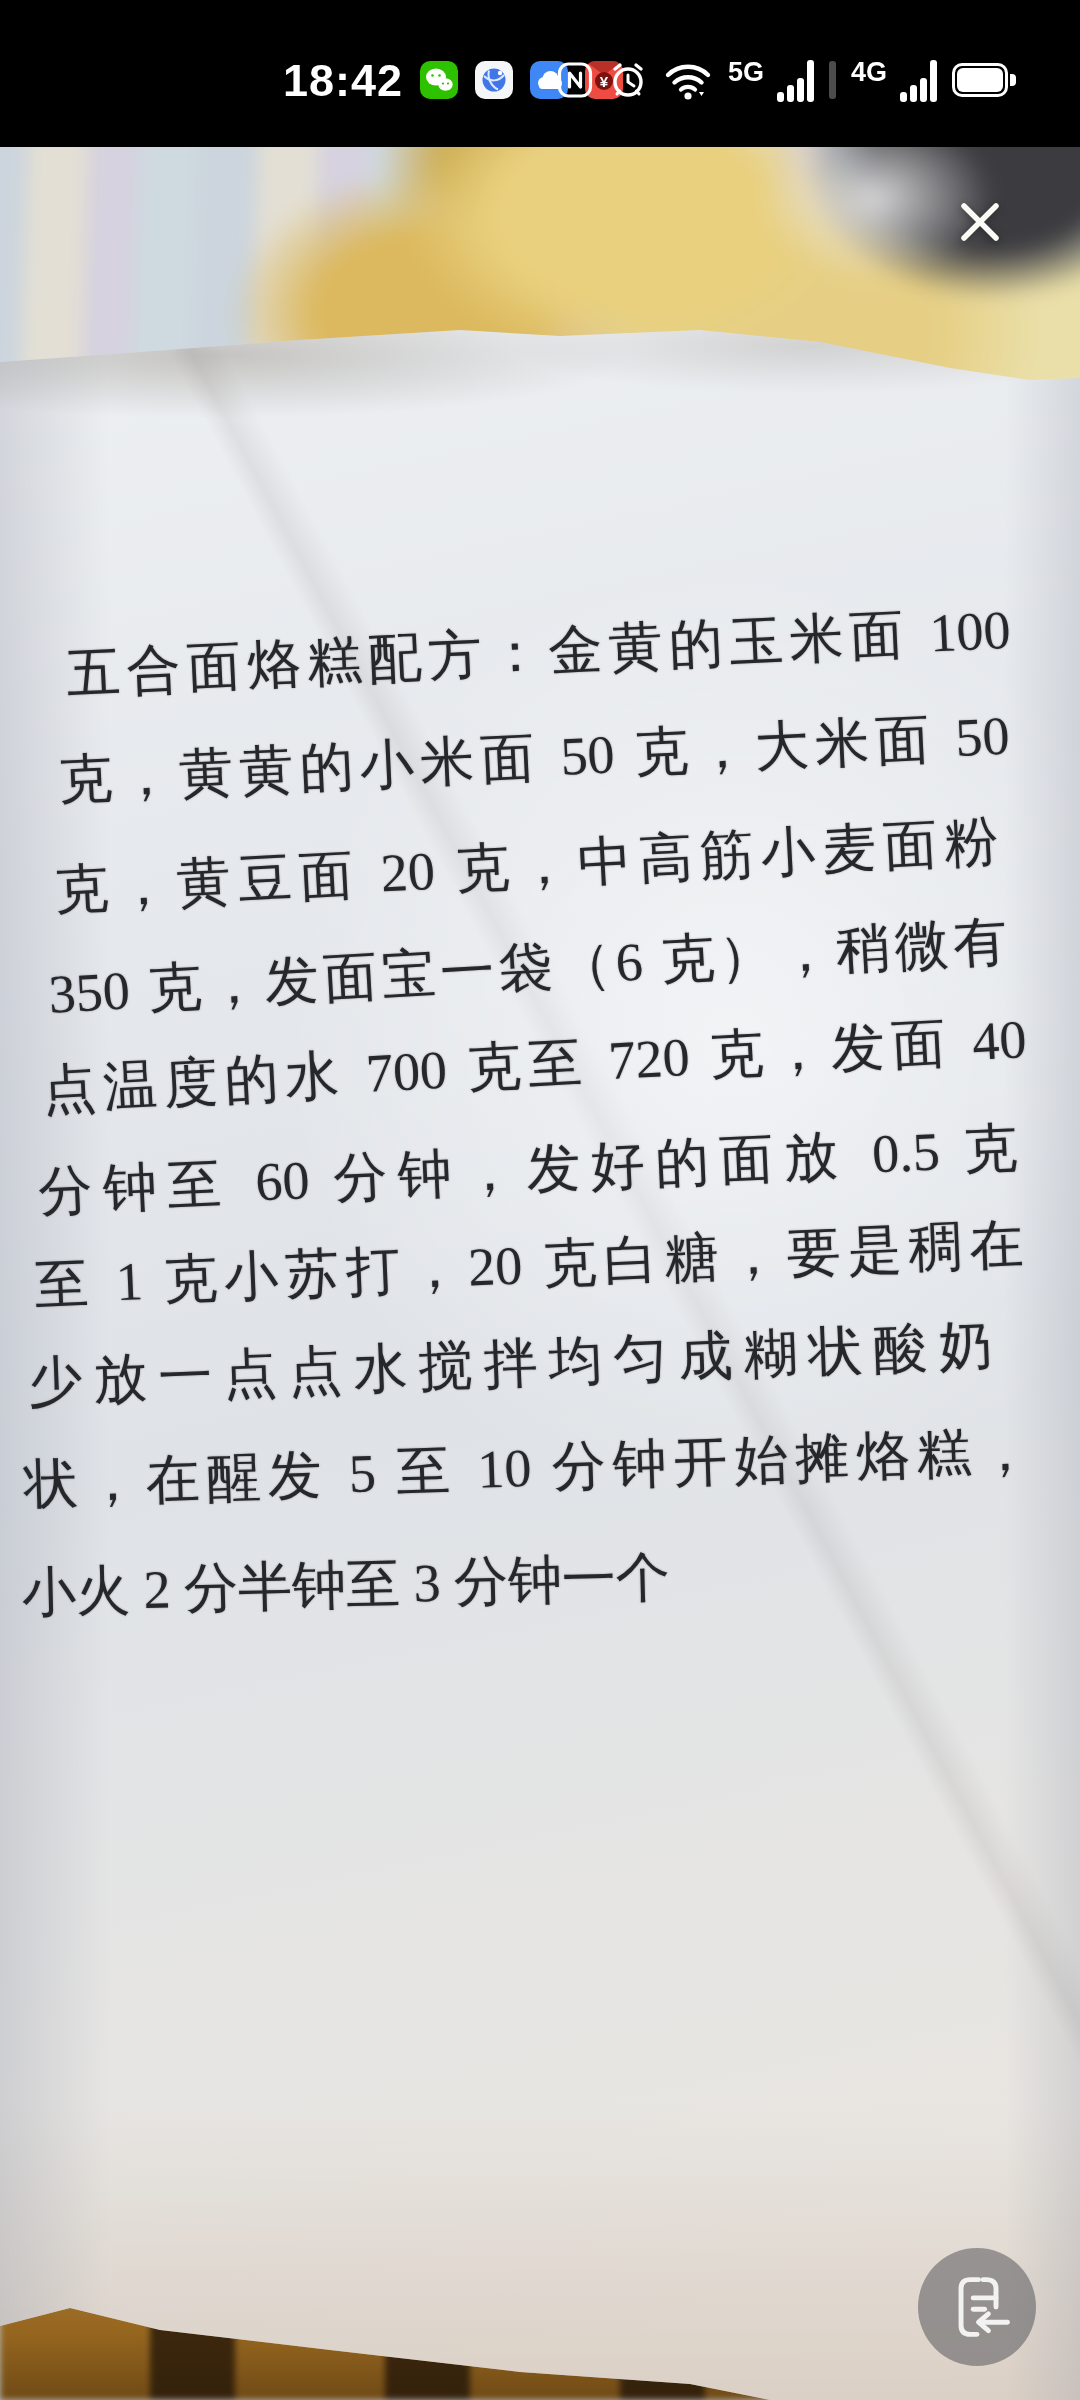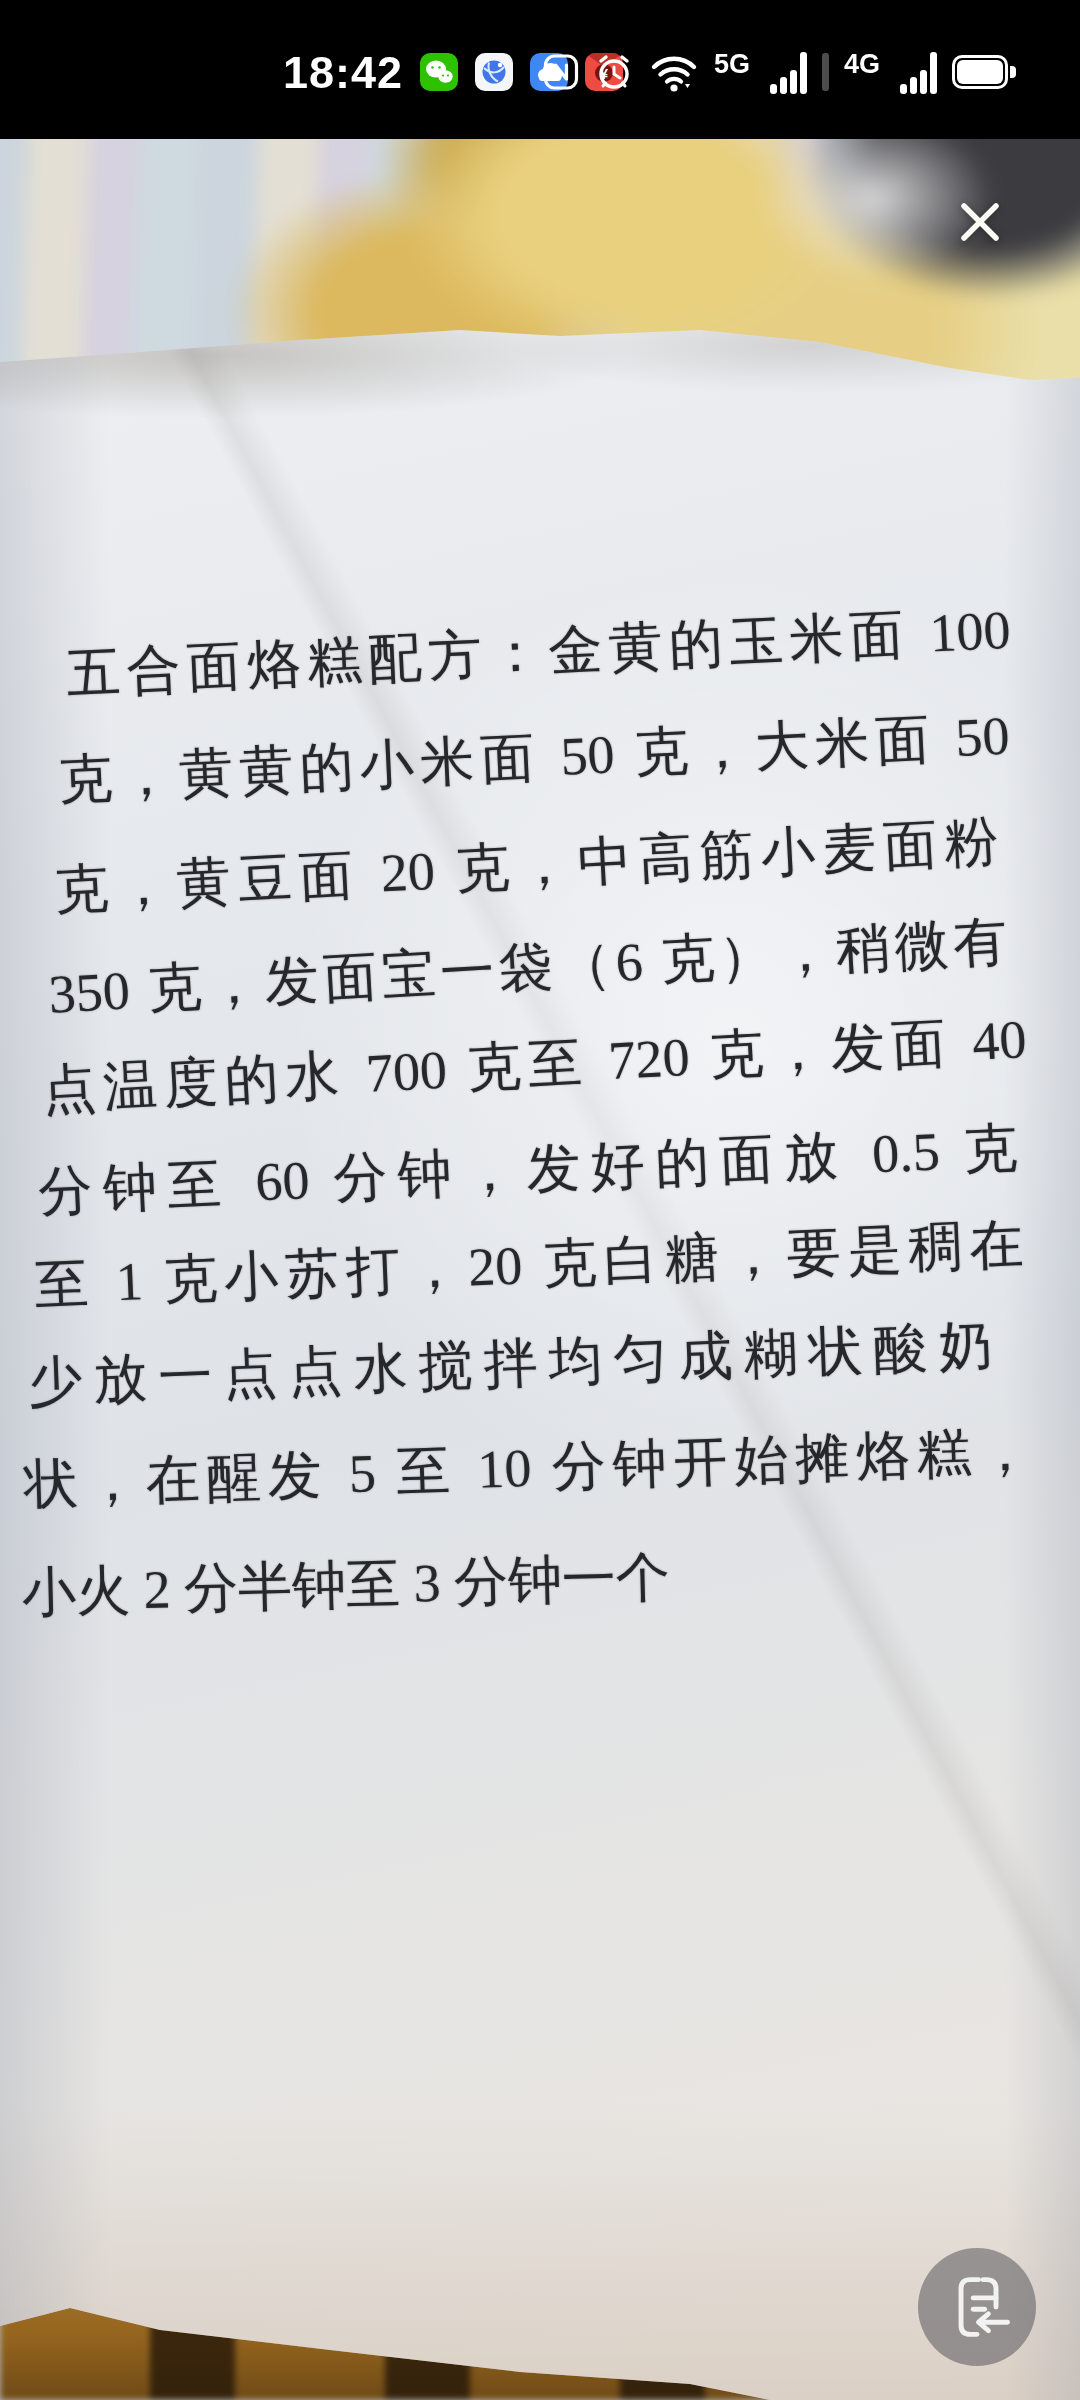--- a/index.html
+++ b/index.html
@@ -1,31 +1,31 @@
 <!DOCTYPE html>
 <html><head>
 <meta charset="utf-8">
 <style>
   html,body{margin:0;padding:0;background:#000;}
   body{width:1080px;height:2400px;position:relative;overflow:hidden;
        font-family:"Liberation Sans","DejaVu Sans",sans-serif;}
 
   
-  .statusbar{position:absolute;left:0;top:6px;width:1080px;height:133px;background:#000;z-index:50;}
+  .statusbar{position:absolute;left:0;top:14px;width:1080px;height:133px;background:#000;z-index:50;}
   .sb-left{position:absolute;left:283px;top:30px;height:72px;display:flex;align-items:center;gap:17px;}
   .sb-right{position:absolute;right:64px;top:30px;height:72px;display:flex;align-items:center;gap:15px;}
   .sb-time{color:#fff;font-size:45px;font-weight:600;letter-spacing:1px;line-height:1;}
   .chip{width:38px;height:38px;border-radius:10px;position:relative;overflow:hidden;flex:0 0 auto;}
   .chip svg{position:absolute;inset:0;}
   .chip-wechat{background:#2dc100;}
   .chip-browser{background:#f4f6f8;}
   .chip-cloud{background:#3f87f5;}
   .chip-redpacket{background:#ee4b42;}
   .sb-ico{flex:0 0 auto;display:block;}
-  .netblock{display:flex;align-items:flex-end;gap:20px;}
+  .netblock{display:flex;align-items:flex-end;gap:13px;}
   .netlabel{color:#fff;font-size:27px;font-weight:700;line-height:1;margin-bottom:16px;letter-spacing:0;}
   .bars{display:flex;align-items:flex-end;gap:3px;height:44px;}
   .bars i{display:block;width:7px;background:#fff;border-radius:3px;}
   .bars i:nth-child(1){height:10px;}
   .bars i:nth-child(2){height:17px;}
   .bars i:nth-child(3){height:24px;}
   .bars i:nth-child(4){height:42px;}
   .sb-divider{width:7px;height:38px;background:#4c4c4c;border-radius:3px;}
   .battery{position:relative;width:64px;height:34px;}
   .battery .shell{position:absolute;left:0;top:0;width:56px;height:34px;border:3px solid #fff;border-radius:10px;box-sizing:border-box;}

